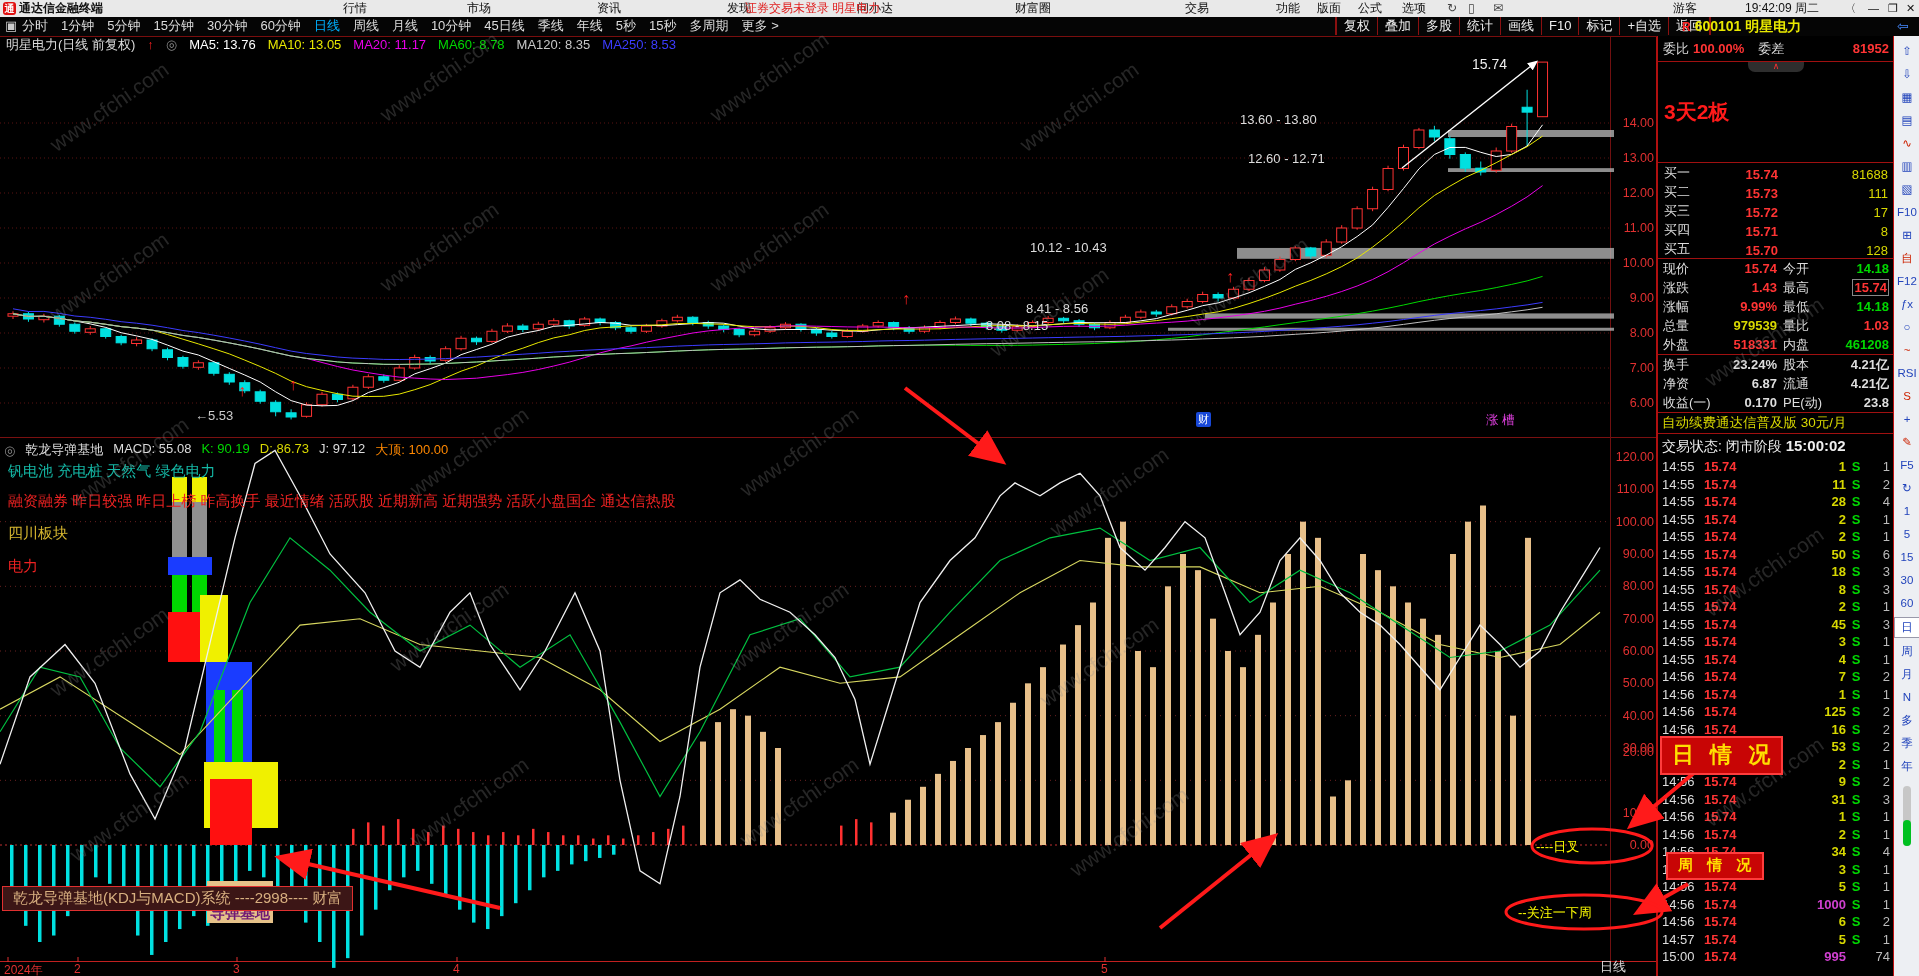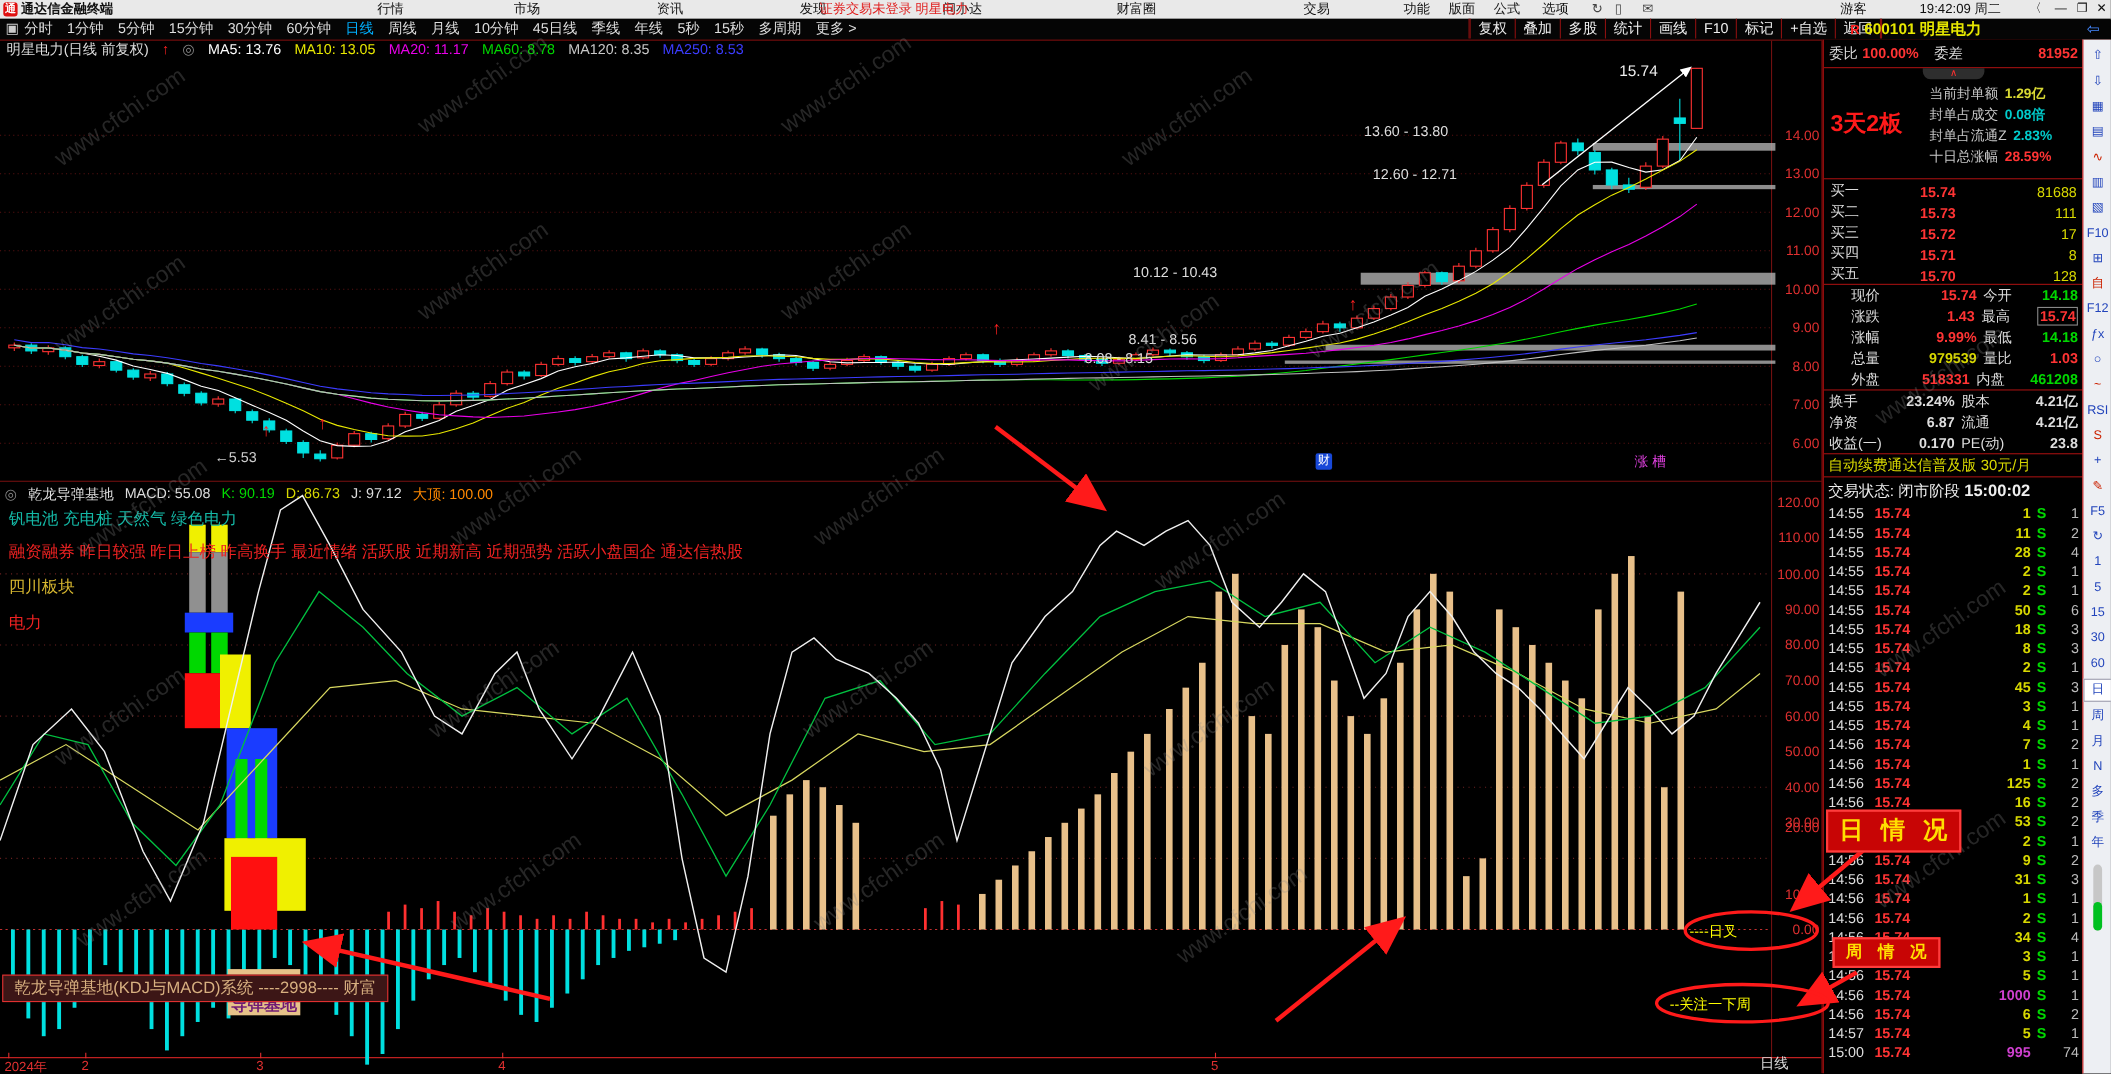--- a/index.html
+++ b/index.html
@@ -586,26 +586,20 @@
   <div id="quote">
     <div id="wbrow">
       <span>委比</span>
         <b class="vr">100.00%</b>
       <span style="margin-left:10px;">委差</span>
         <b class="vr" style="margin-left:auto;">81952</b>
     </div>
     <div id="fengdan">
       <div id="notch">∧</div>
       <div id="board-badge">3天2板</div>
-      <div id="board-rows">
-          <div class="br"><span>当前封单额</span><b style="color:#d8d833">1.29亿</b></div>
-          <div class="br"><span>封单占成交</span><b style="color:#00cccc">0.08倍</b></div>
-          <div class="br"><span>封单占流通Z</span><b style="color:#00cccc">2.83%</b></div>
-          <div class="br"><span>十日总涨幅</span><b style="color:#ff3434">28.59%</b></div>
-        </div>
     </div>
     <div id="buyrows">
         <div class="buyrow">
           <span class="bl">买一</span>
           <span class="bp">15.74</span>
           <span class="bv">81688</span>
         </div>
         <div class="buyrow">
           <span class="bl">买二</span>
           <span class="bp">15.73</span>
@@ -620,21 +614,21 @@
           <span class="bl">买四</span>
           <span class="bp">15.71</span>
           <span class="bv">8</span>
         </div>
         <div class="buyrow">
           <span class="bl">买五</span>
           <span class="bp">15.70</span>
           <span class="bv">128</span>
         </div>
       </div>
-    <div id="statrows" style="border-top:1px solid #a01010;padding-left:20px;">
+    <div id="statrows" style="border-top:1px solid #a01010;">
         <div class="statrow">
           <span class="sl">现价</span>
           <span class="sv vr">15.74</span>
           <span class="sl2">今开</span>
           <span class="sv2 vg">14.18</span>
         </div>
         <div class="statrow">
           <span class="sl">涨跌</span>
           <span class="sv vr">1.43</span>
           <span class="sl2">最高</span>

